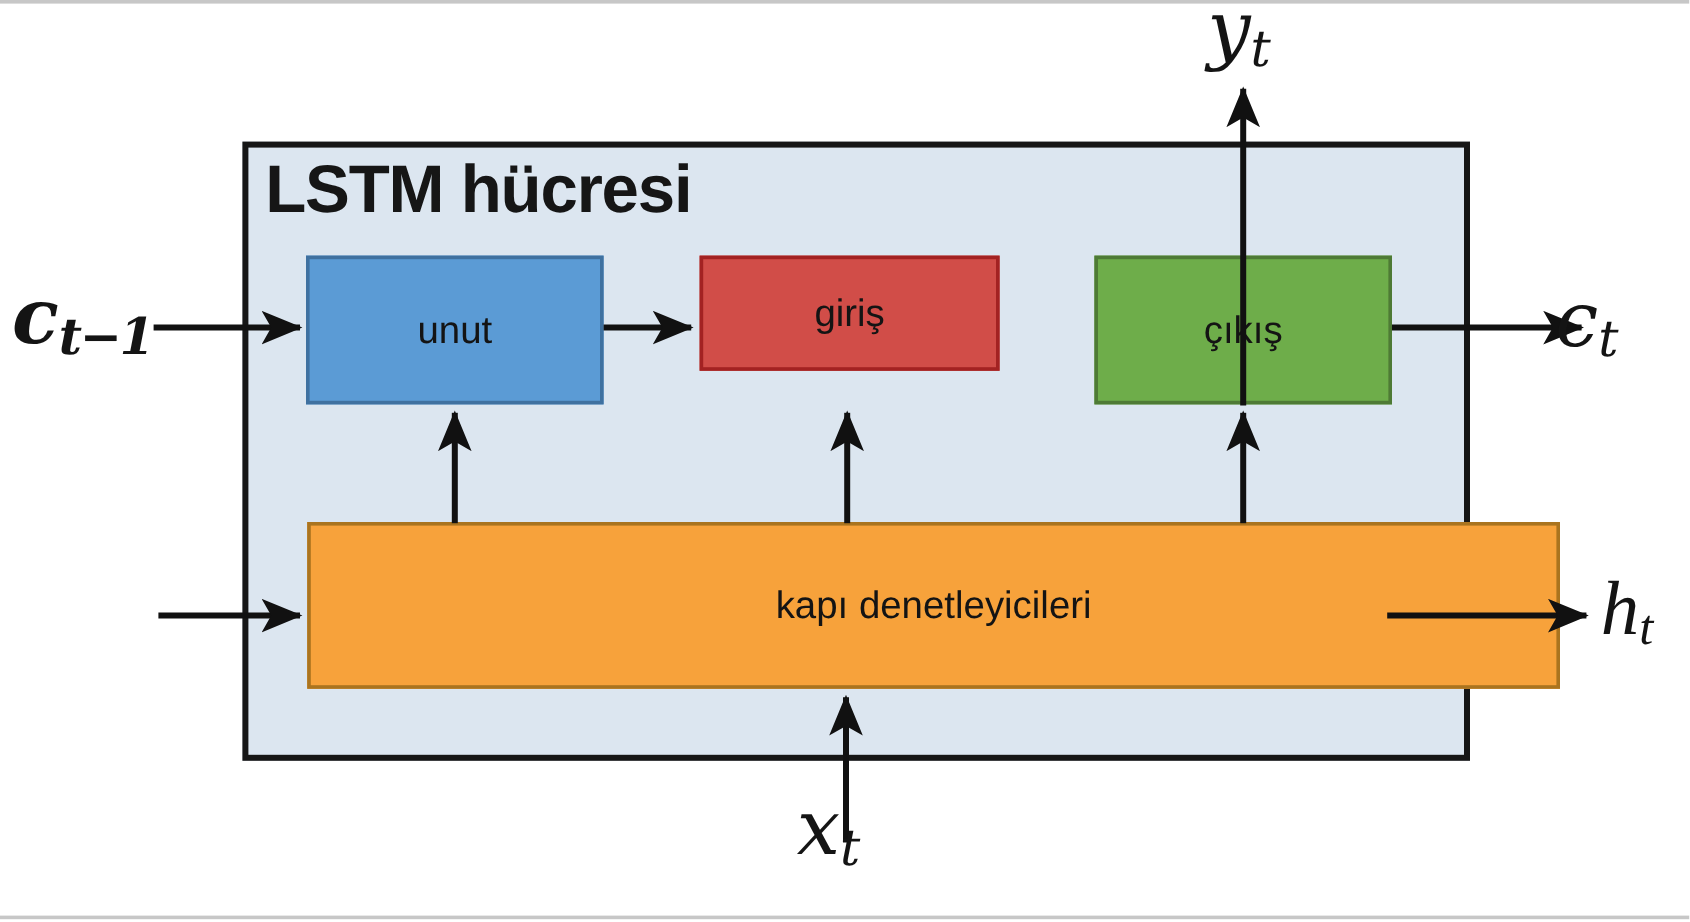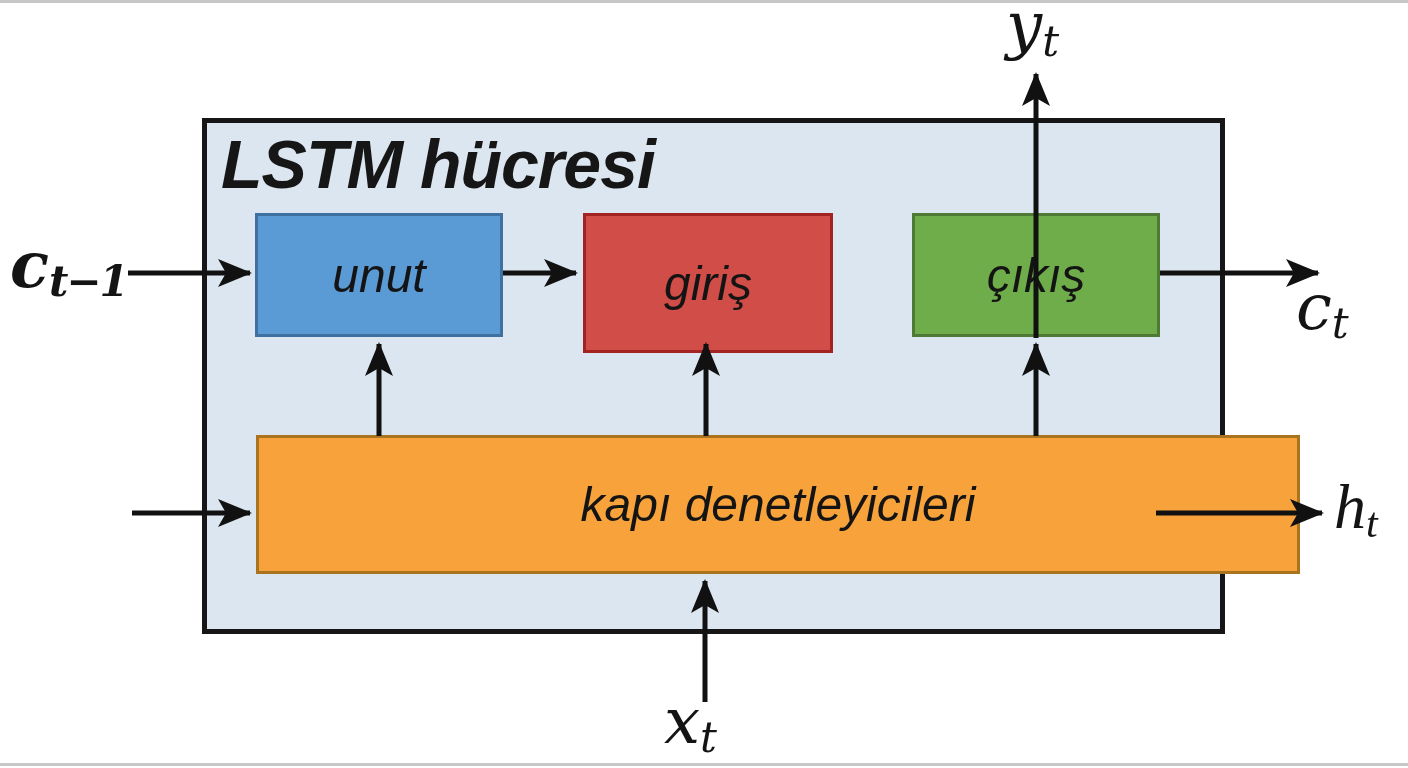--- a/index.html
+++ b/index.html
@@ -10,45 +10,45 @@
   .edge-artifact{position:absolute;left:0;width:1408px;height:3px;
     background:rgba(70,70,70,.30);}
   .edge-top{top:0;}
   .edge-bottom{top:763px;}
   .cell{
     position:absolute;left:202px;top:118px;width:1023px;height:516px;
     box-sizing:border-box;border:5px solid #161616;z-index:1;
   }
   .cell-title{
     position:absolute;left:14px;top:2px;
-    font-size:68px;font-weight:bold;color:#161616;letter-spacing:-1px;font-style:italic;
+    font-size:56px;font-weight:bold;color:#161616;letter-spacing:-1px;
   }
   .node{
     position:absolute;box-sizing:border-box;border:3px solid;
     display:flex;align-items:center;justify-content:center;
-    font-size:48px;color:#141414;z-index:2;font-style:italic;
+    font-size:32px;color:#141414;z-index:2;
   }
   .node-forget{left:255px;top:213px;width:248px;height:124px;}
-  .node-input{left:583px;top:213px;width:250px;height:140px;}
+  .node-input{left:583px;top:213px;width:250px;height:96px;}
   .node-output{left:912px;top:213px;width:248px;height:124px;}
   .node-controllers{left:256px;top:435px;width:1044px;height:139px;}
   .arrows{position:absolute;left:0;top:0;z-index:3;pointer-events:none;}
   .mathlabel{
     position:absolute;z-index:4;color:#141414;
     font-family:"DejaVu Serif",serif;font-style:italic;
     font-size:64px;line-height:1.1;white-space:nowrap;
   }
   .mathlabel .msub{
     font-size:42px;position:relative;bottom:-0.22em;letter-spacing:-2px;
   }
   .lbl-c-prev{left:10px;top:230px;font-weight:bold;}
   .lbl-h-prev{left:6px;top:470px;}
-  .lbl-x-in{left:664px;top:686px;}
+  .lbl-x-in{left:664px;top:656px;}
   .lbl-y-out{left:1006px;top:-10px;}
-  .lbl-c-next{left:1296px;top:232px;margin-top:40px;}
+  .lbl-c-next{left:1296px;top:232px;}
   .lbl-h-next{left:1334px;top:472px;font-family:Liberation Serif, serif;}
 </style>
 </head>
 <body>
 
 <div class="canvas">
 
   <div class="edge-artifact edge-top"></div>
   <div class="edge-artifact edge-bottom"></div>
 

